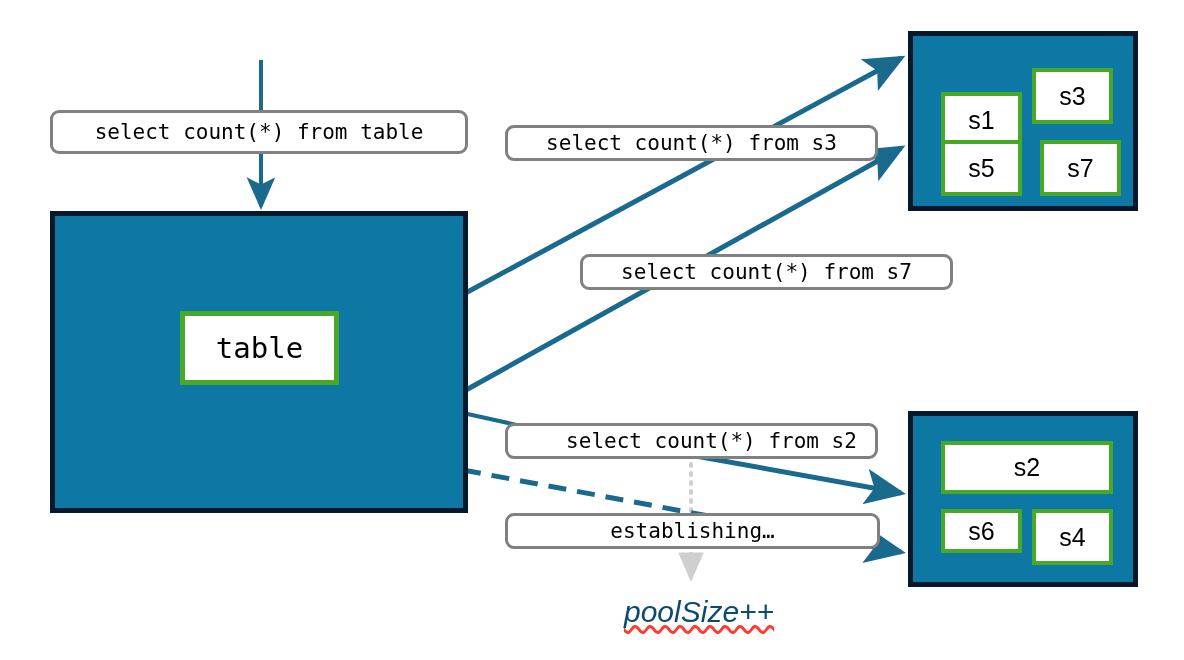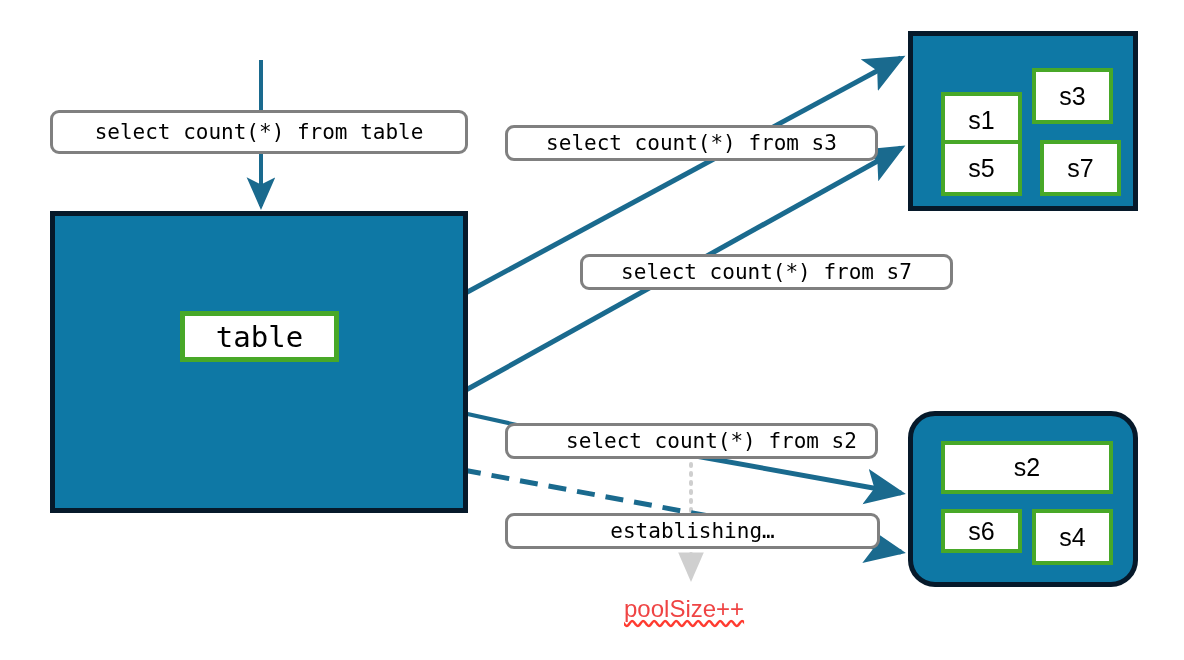--- a/index.html
+++ b/index.html
@@ -83,28 +83,29 @@
     white-space: nowrap;
   }
   .pill.faded {
     border-color: #d9d9d9;
   }
 
   
   .annotation {
     position: absolute;
     font-family: "Liberation Sans", sans-serif;
-    font-size: 24px;
-    color: #ef4444;
+    font-size: 30px;
+    color: #0c4a6e;
     white-space: nowrap;
     text-decoration: underline;
     text-decoration-color: #ff3b30;
     text-decoration-style: wavy;
     text-decoration-skip-ink: none;
     text-underline-offset: 3px;
+    font-style: italic;
   }
 </style>
 </head>
 <body>
 
 <div id="canvas">
 
   <svg id="edges" viewBox="0 0 1184 660">
     <defs>
       <marker id="arrowTeal" markerWidth="9" markerHeight="9" refX="7.2" refY="3.6" orient="auto" markerUnits="strokeWidth">
@@ -141,30 +142,30 @@
 
     <g>
       <line x1="463" y1="470" x2="901" y2="552" stroke="#1a6a8e" stroke-width="5" stroke-dasharray="18 11" marker-end="url(#arrowTeal)"></line>
     </g>
   </svg>
 
   <div class="pill" style="left:50px; top:110px; width:418px; height:44px;">select count(*) from table</div>
 
   <div class="table-box" style="left:50px; top:211px; width:418px; height:302px;">
   </div>
-  <div class="table-inner" style="left:180px; top:311px; width:159px; height:51px;">table</div>
+  <div class="table-inner" style="left:180px; top:311px; width:159px; height:74px;">table</div>
 
   <div class="pool" style="left:908px; top:31px; width:230px; height:180px;">
     <div class="server" style="left:28px; top:32px; width:81px; height:56px;margin-top:24px;">s1</div>
     <div class="server" style="left:119px; top:32px; width:81px; height:56px;">s3</div>
     <div class="server" style="left:28px; top:104px; width:81px; height:56px;">s5</div>
     <div class="server" style="left:119px; top:104px; width:81px; height:56px;margin-left:8px;">s7</div>
   </div>
 
-  <div class="pool" style="left:908px; top:411px; width:230px; height:176px;border-radius:27px;">
+  <div class="pool" style="left:908px; top:411px; width:230px; height:176px;">
     <div class="server" style="left:28px; top:25px; width:172px; height:53px;">s2</div>
     <div class="server" style="left:28px; top:93px; width:81px; height:44px;">s6</div>
     <div class="server" style="left:119px; top:93px; width:81px; height:56px;">s4</div>
   </div>
 
 
   <div class="pill" style="left:505px; top:125px; width:373px; height:36px;">select count(*) from s3</div>
 
   <div class="pill" style="left:580px; top:254px; width:373px; height:36px;">select count(*) from s7</div>
 

